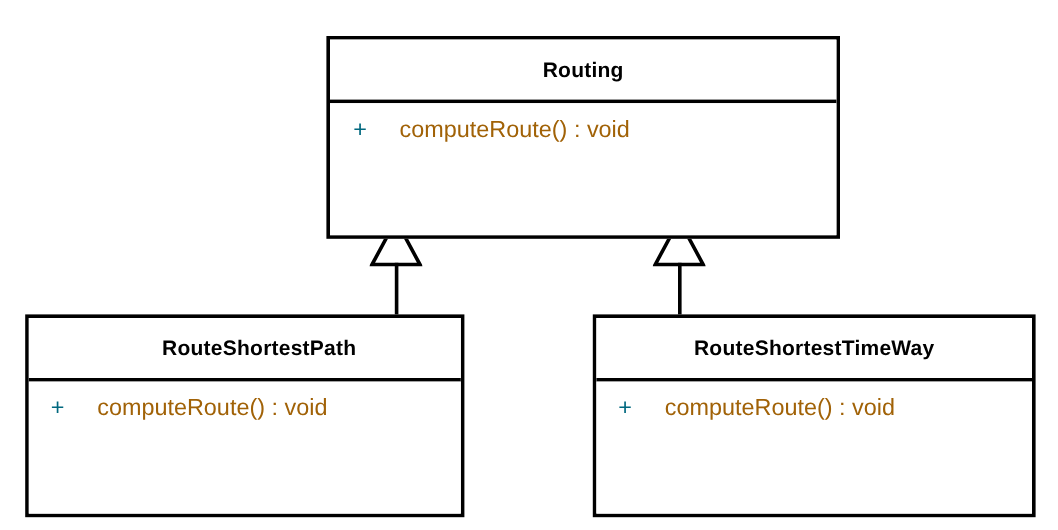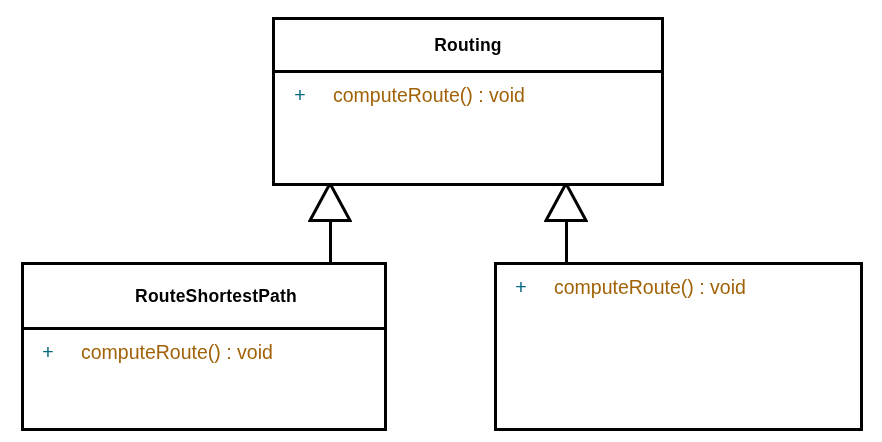--- a/index.html
+++ b/index.html
@@ -62,36 +62,36 @@
     text-align: center;
     color: #00687f;
   }
   .uml-member-sig {
     color: #a16207;
   }
 
   
   #class-routing {
     left: 272px;
-    top: 17px;
-    width: 392px;
+    top: 30px;
+    width: 428px;
     height: 169px;
   }
   #class-routing .uml-class-header { height: 53px; }
   #class-routing .uml-class-name { font-size: 17.5px; }
   #class-routing .uml-member-row { font-size: 19.5px; padding-left: 14px; }
   #class-routing .uml-visibility { width: 22px; margin-right: 22px; }
 
   #class-routeshortestpath {
     left: 21px;
     top: 262px;
     width: 366px;
     height: 169px;
   }
-  #class-routeshortestpath .uml-class-header { height: 65px; padding-left: 24px; }
+  #class-routeshortestpath .uml-class-header { height: 53px; padding-left: 24px; }
   #class-routeshortestpath .uml-class-name { font-size: 17.5px; }
   #class-routeshortestpath .uml-member-row { font-size: 19.5px; padding-left: 13px; }
   #class-routeshortestpath .uml-visibility { width: 22px; margin-right: 22px; }
 
   #class-routeshortesttimeway {
     left: 494px;
     top: 262px;
     width: 369px;
     height: 169px;
   }
@@ -158,20 +158,23 @@
     </div>
     <div class="uml-members">
       <div class="uml-member-row">
         <span class="uml-visibility">+</span>
         <span class="uml-member-sig">computeRoute() : void</span>
       </div>
     </div>
   </div>
 
   <div class="uml-class" id="class-routeshortesttimeway">
+    <div class="uml-class-header">
+      <span class="uml-class-name">RouteShortestTimeWay</span>
+    </div>
     <div class="uml-members">
       <div class="uml-member-row">
         <span class="uml-visibility">+</span>
         <span class="uml-member-sig">computeRoute() : void</span>
       </div>
     </div>
   </div>
 
 </div>
 

